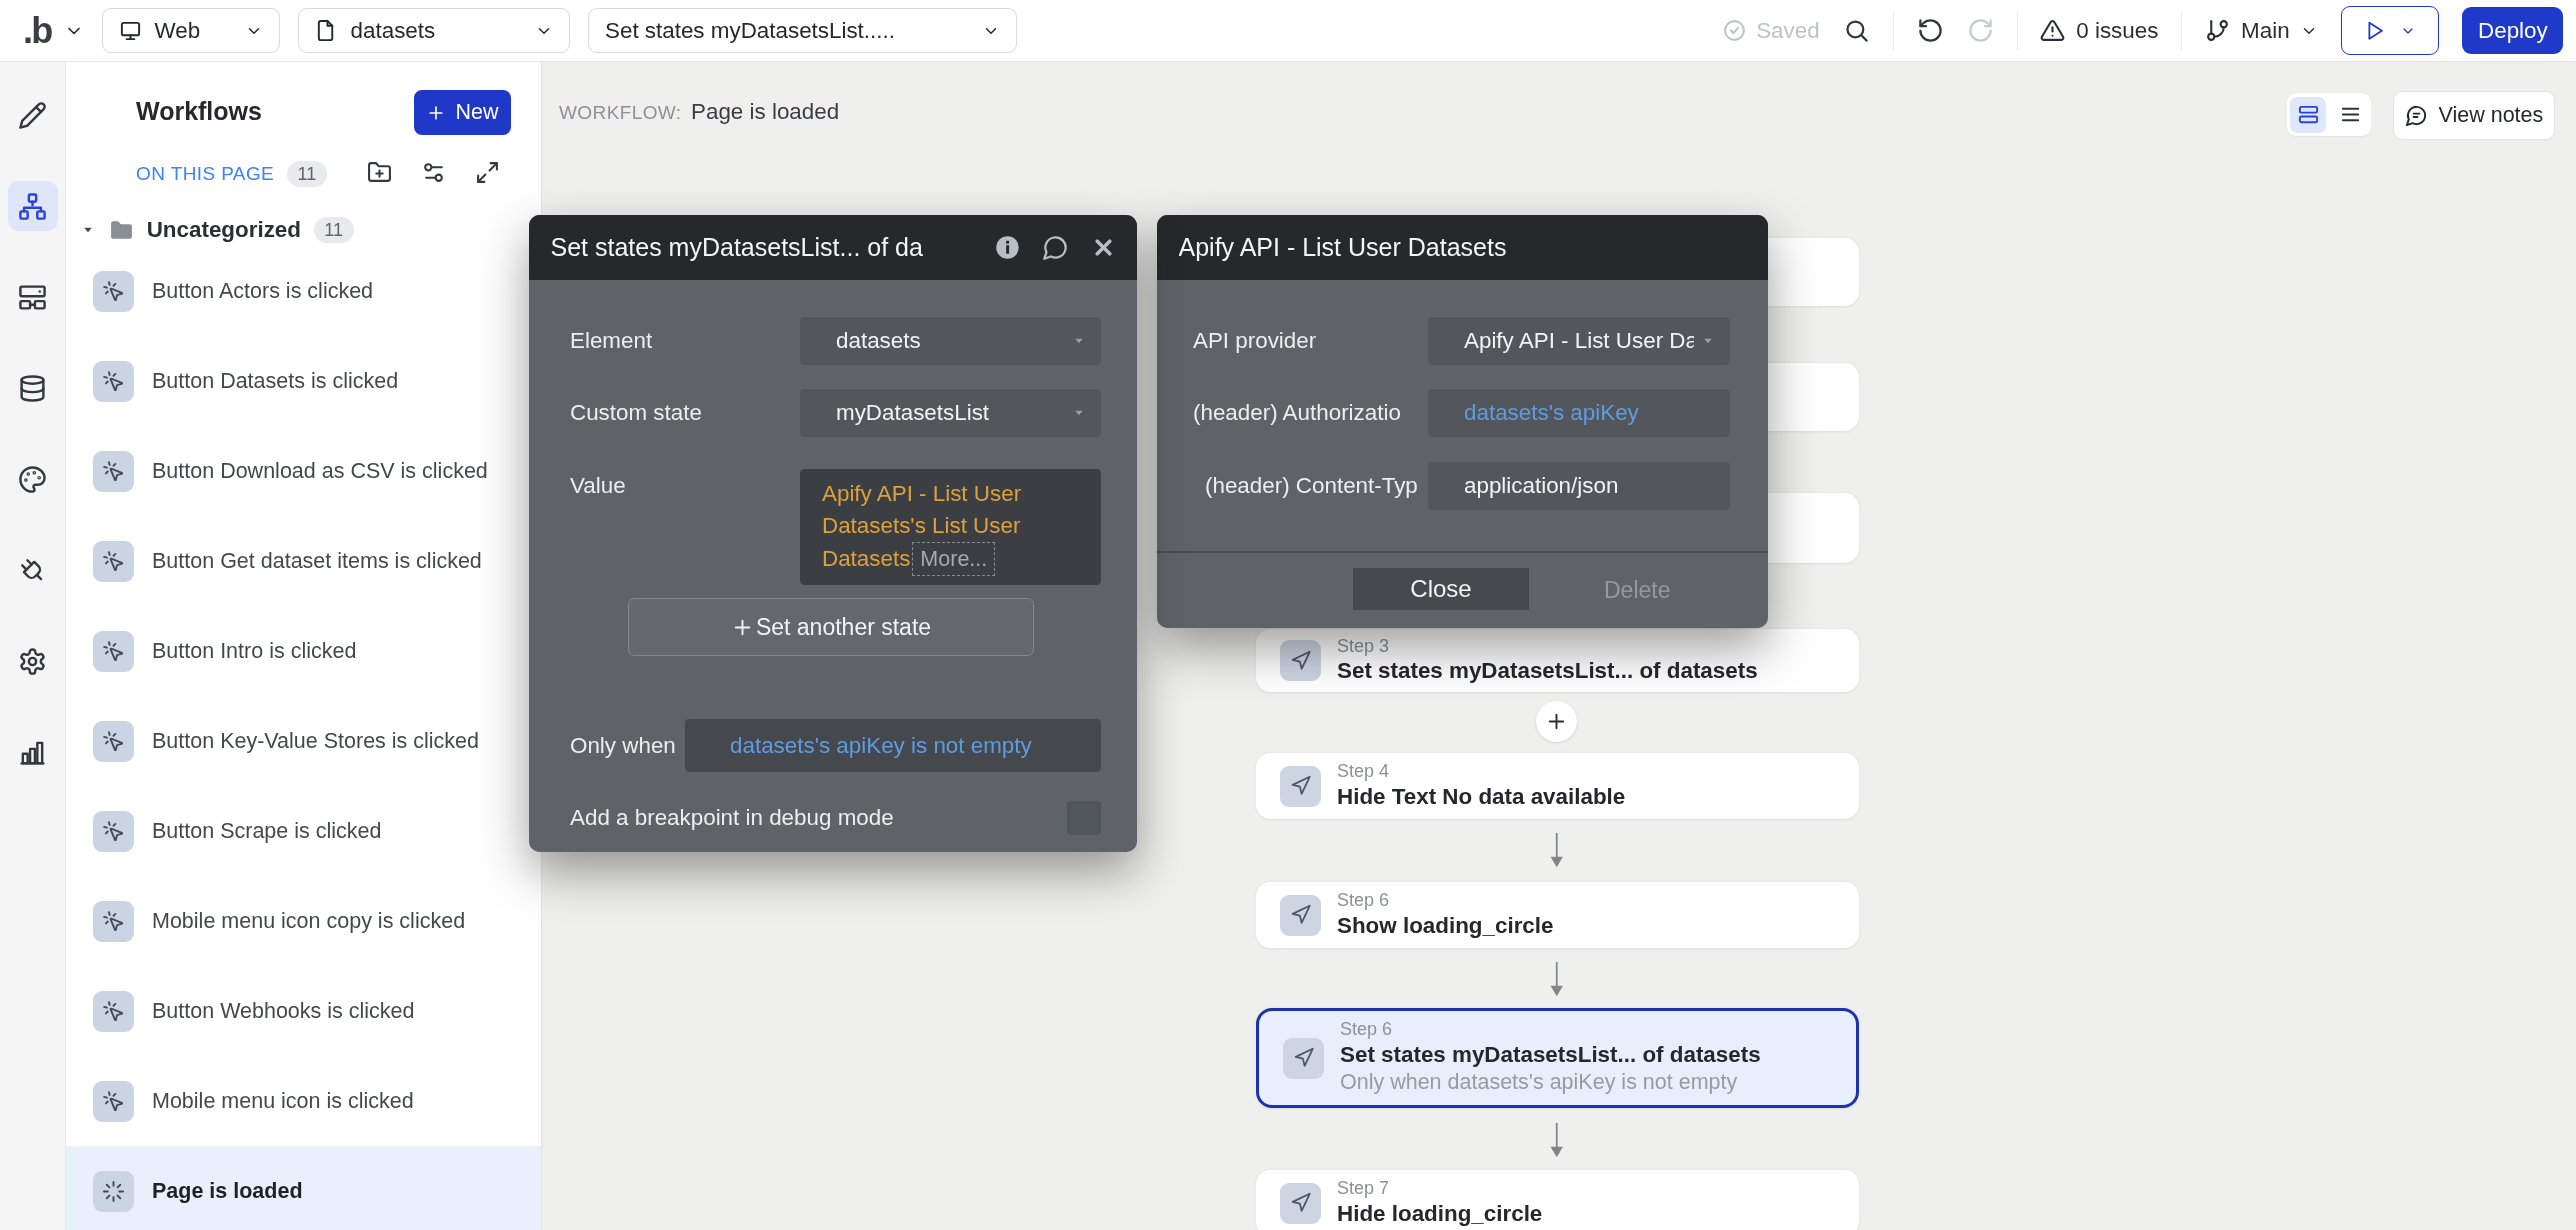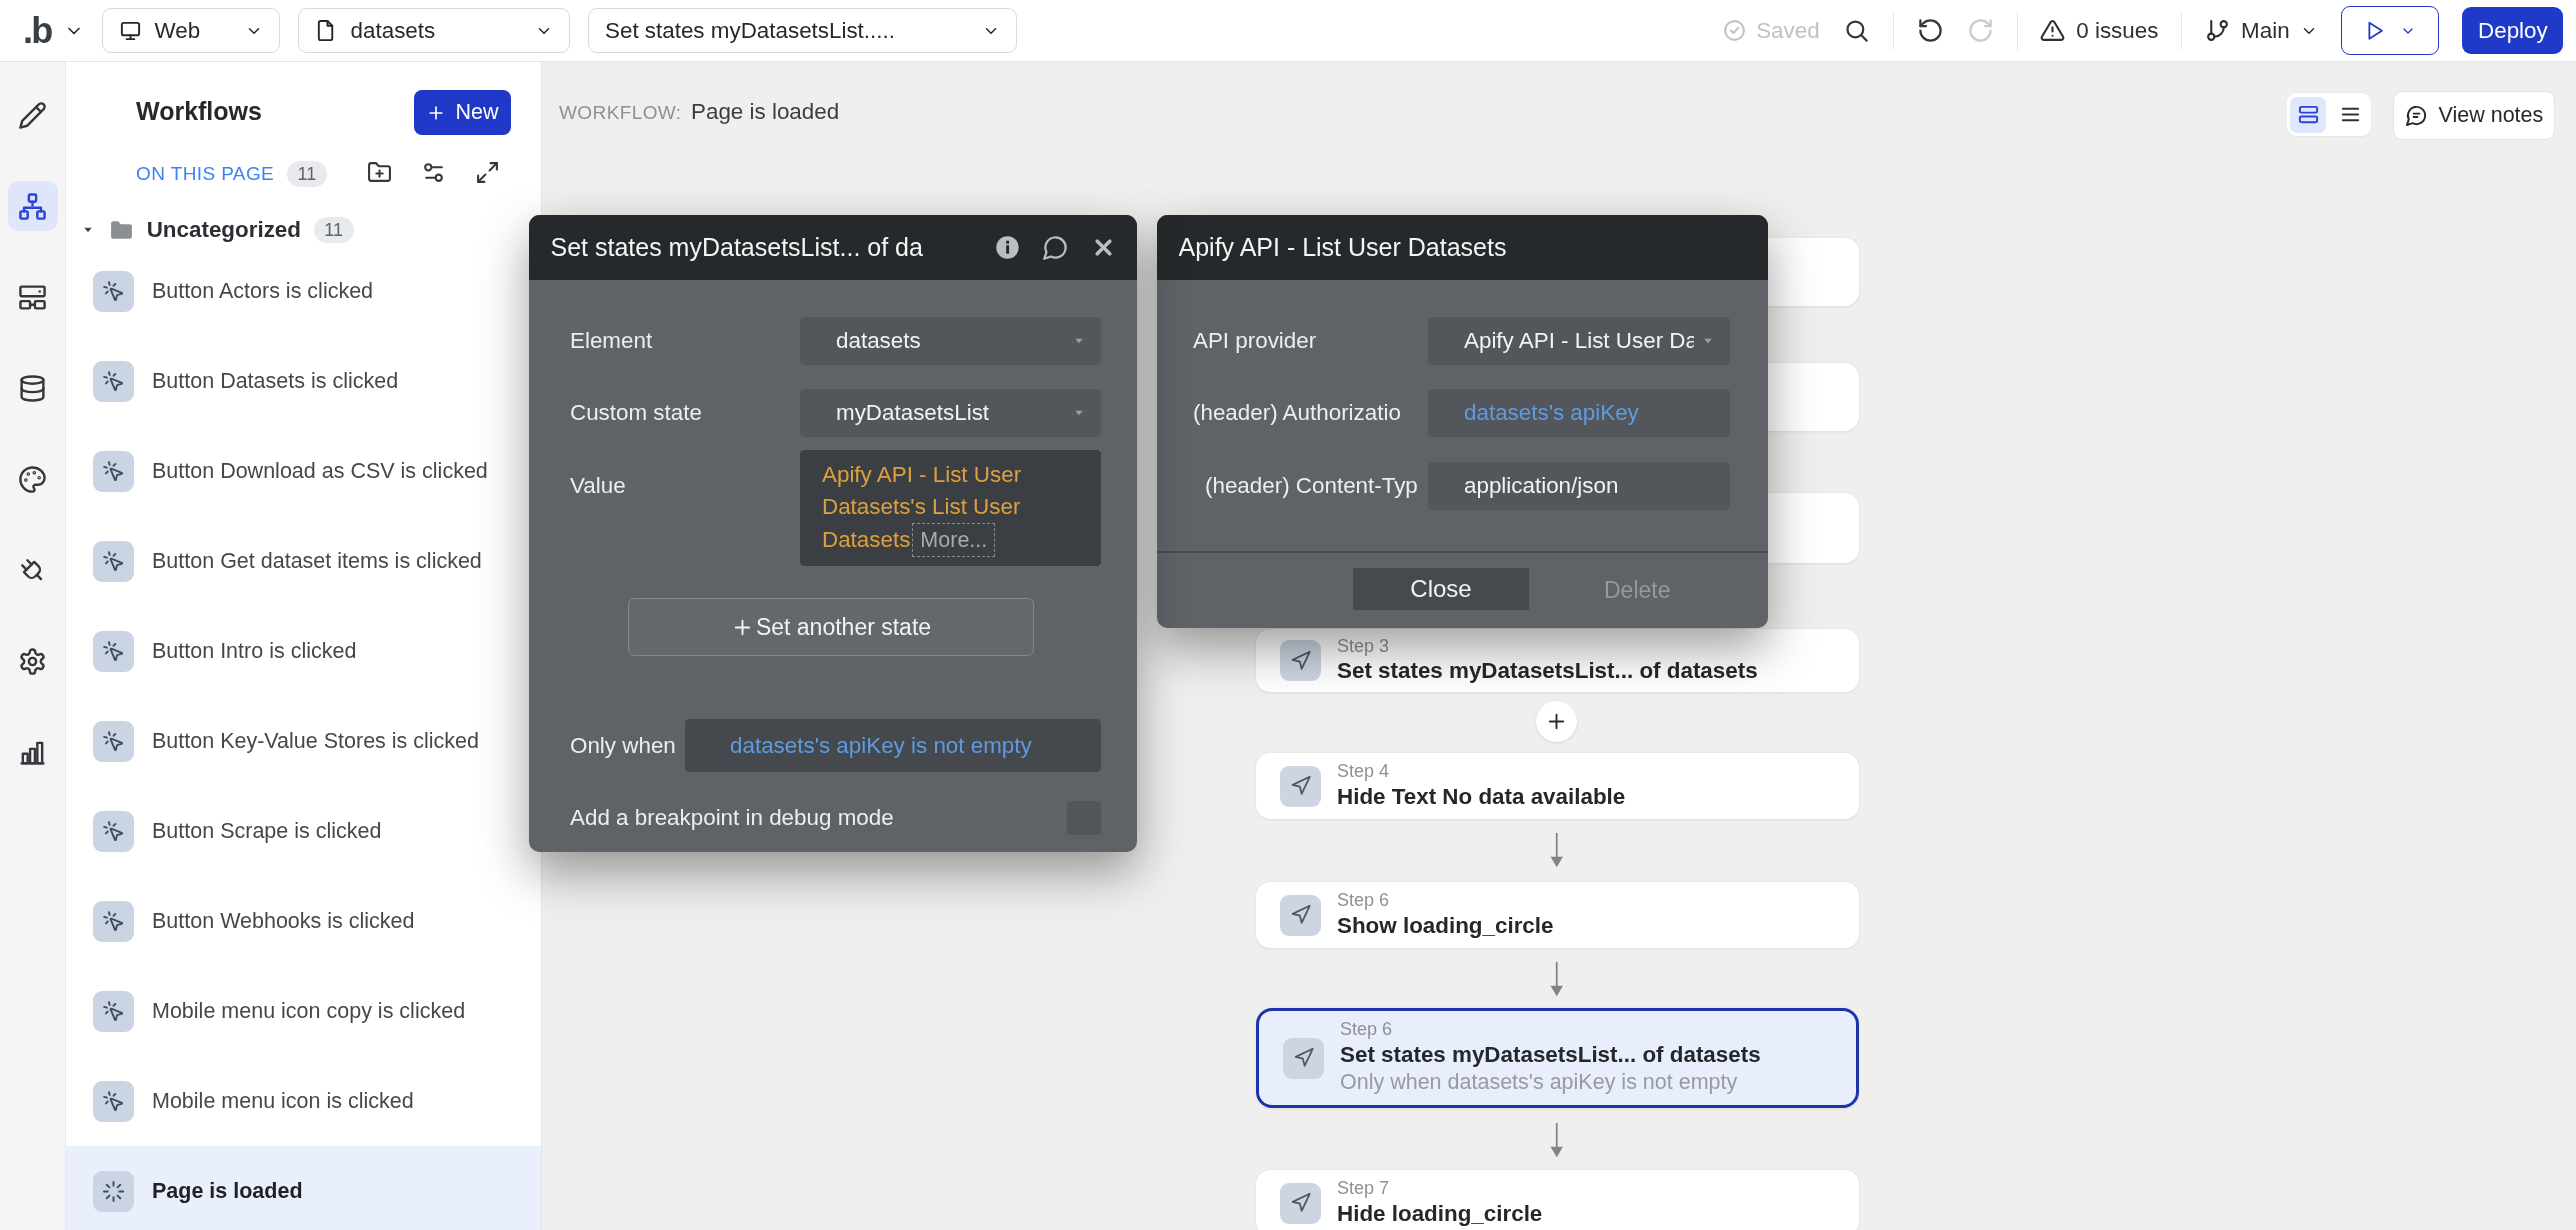--- a/index.html
+++ b/index.html
@@ -494,29 +494,29 @@
             </svg>
           </span>
           <span class="wf-label">Button Scrape is clicked</span>
         </div>
       <div class="wf-item">
           <span class="wf-tile">
             <svg class="ic" width="23" height="23" viewBox="0 0 26 26">
               <use href="#sym-cursor-click"></use>
             </svg>
           </span>
+          <span class="wf-label">Mobile menu icon copy is clicked</span>
+        </div>
+      <div class="wf-item">
+          <span class="wf-tile">
+            <svg class="ic" width="23" height="23" viewBox="0 0 26 26">
+              <use href="#sym-cursor-click"></use>
+            </svg>
+          </span>
           <span class="wf-label">Button Webhooks is clicked</span>
-        </div>
-      <div class="wf-item">
-          <span class="wf-tile">
-            <svg class="ic" width="23" height="23" viewBox="0 0 26 26">
-              <use href="#sym-cursor-click"></use>
-            </svg>
-          </span>
-          <span class="wf-label">Mobile menu icon copy is clicked</span>
         </div>
       <div class="wf-item">
           <span class="wf-tile">
             <svg class="ic" width="23" height="23" viewBox="0 0 26 26">
               <use href="#sym-cursor-click"></use>
             </svg>
           </span>
           <span class="wf-label">Mobile menu icon is clicked</span>
         </div>
       <div class="wf-item selected">
@@ -697,21 +697,21 @@
       </div>
     <div class="fbox" style="left:271px;top:174px;width:301px;">
       <span>myDatasetsList</span>
       <svg class="ic caret" width="18" height="18" viewBox="0 0 20 20">
           <use href="#sym-caret"></use>
         </svg>
     </div>
     <div class="frow" style="left:41px;top:247px;height:48px;">
         <span class="flabel">Value</span>
       </div>
-    <div class="value-box" style="left:271px;top:235px;padding-left:22px;">
+    <div class="value-box" style="left:271px;top:254px;padding-left:22px;">
       <span>Apify API - List User Datasets's List User Datasets</span><span class="more-chip">More...</span>
     </div>
     <div class="ghost-btn" style="left:99px;top:383px;width:404px;height:56px;">
       <svg class="ic" width="23" height="23" viewBox="0 0 26 26">
           <use href="#sym-plus"></use>
         </svg>
       <span>Set another state</span>
     </div>
     <div class="frow" style="left:41px;top:504px;height:53px;">
         <span class="flabel">Only when</span>

